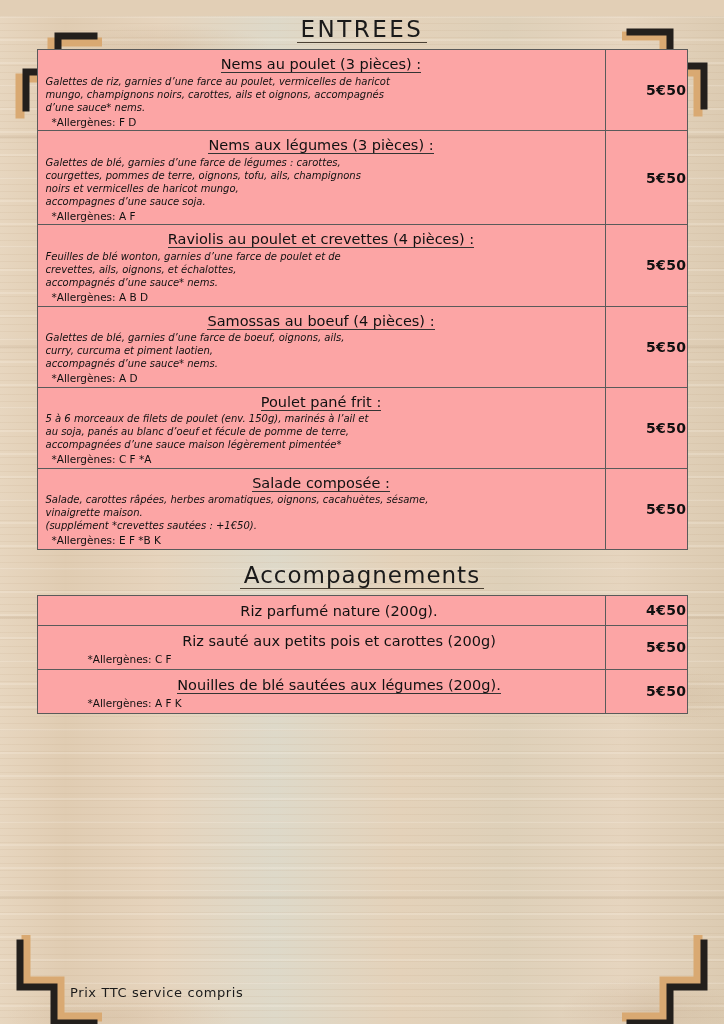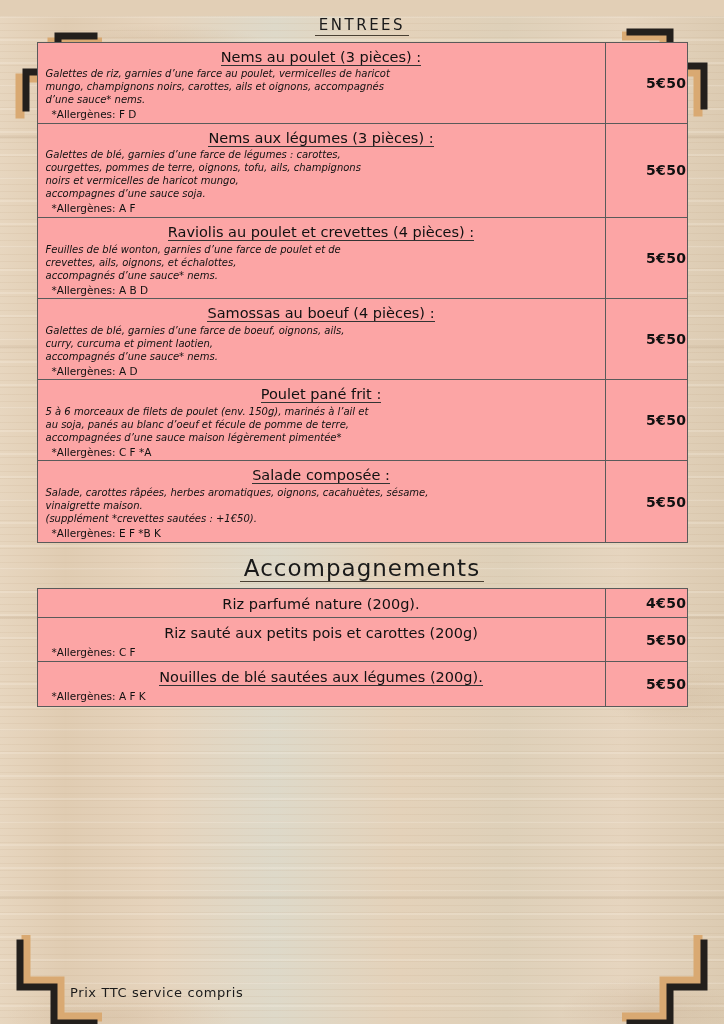--- a/index.html
+++ b/index.html
@@ -92,21 +92,21 @@
     color: #1a1a1a;
     letter-spacing: 1px;
     font-weight: 400;
   }
   .section-heading .txt {
     display: inline-block;
     border-bottom: 1px solid #4a4033;
     padding: 0 4px 1px 4px;
     line-height: 1.05;
   }
-  #heading-entrees { font-size: 15px; margin: 16px 0 6px 0; }
+  #heading-entrees { font-size: 23px; margin: 16px 0 6px 0; }
   #heading-entrees .txt { letter-spacing: 2.5px; }
   #heading-accomp  { font-size: 23px; margin: 12px 0 6px 0; }
 
   
   .menu-table {
     position: relative;
     width: 650px;
     margin: 0 auto;
     border-collapse: collapse;
     background: #ffffff;
@@ -157,21 +157,21 @@
   }
   .cell-price {
     text-align: right;
     font-size: 14px;
     color: #111;
     font-weight: 600;
     letter-spacing: 0.4px;
   }
 
   
-  .t-accomp .cell-desc { padding: 6px 8px 3px 8px; }
+  .t-accomp .cell-desc { padding: 6px 8px 3px 8px; margin-left: 36px; }
   .t-accomp .dish-name { font-size: 14.5px; }
 
   
   .footer-note {
     position: absolute;
     left: 70px;
     top: 969px;
     font-size: 13px;
     color: #1b1b1b;
     letter-spacing: 0.6px;

